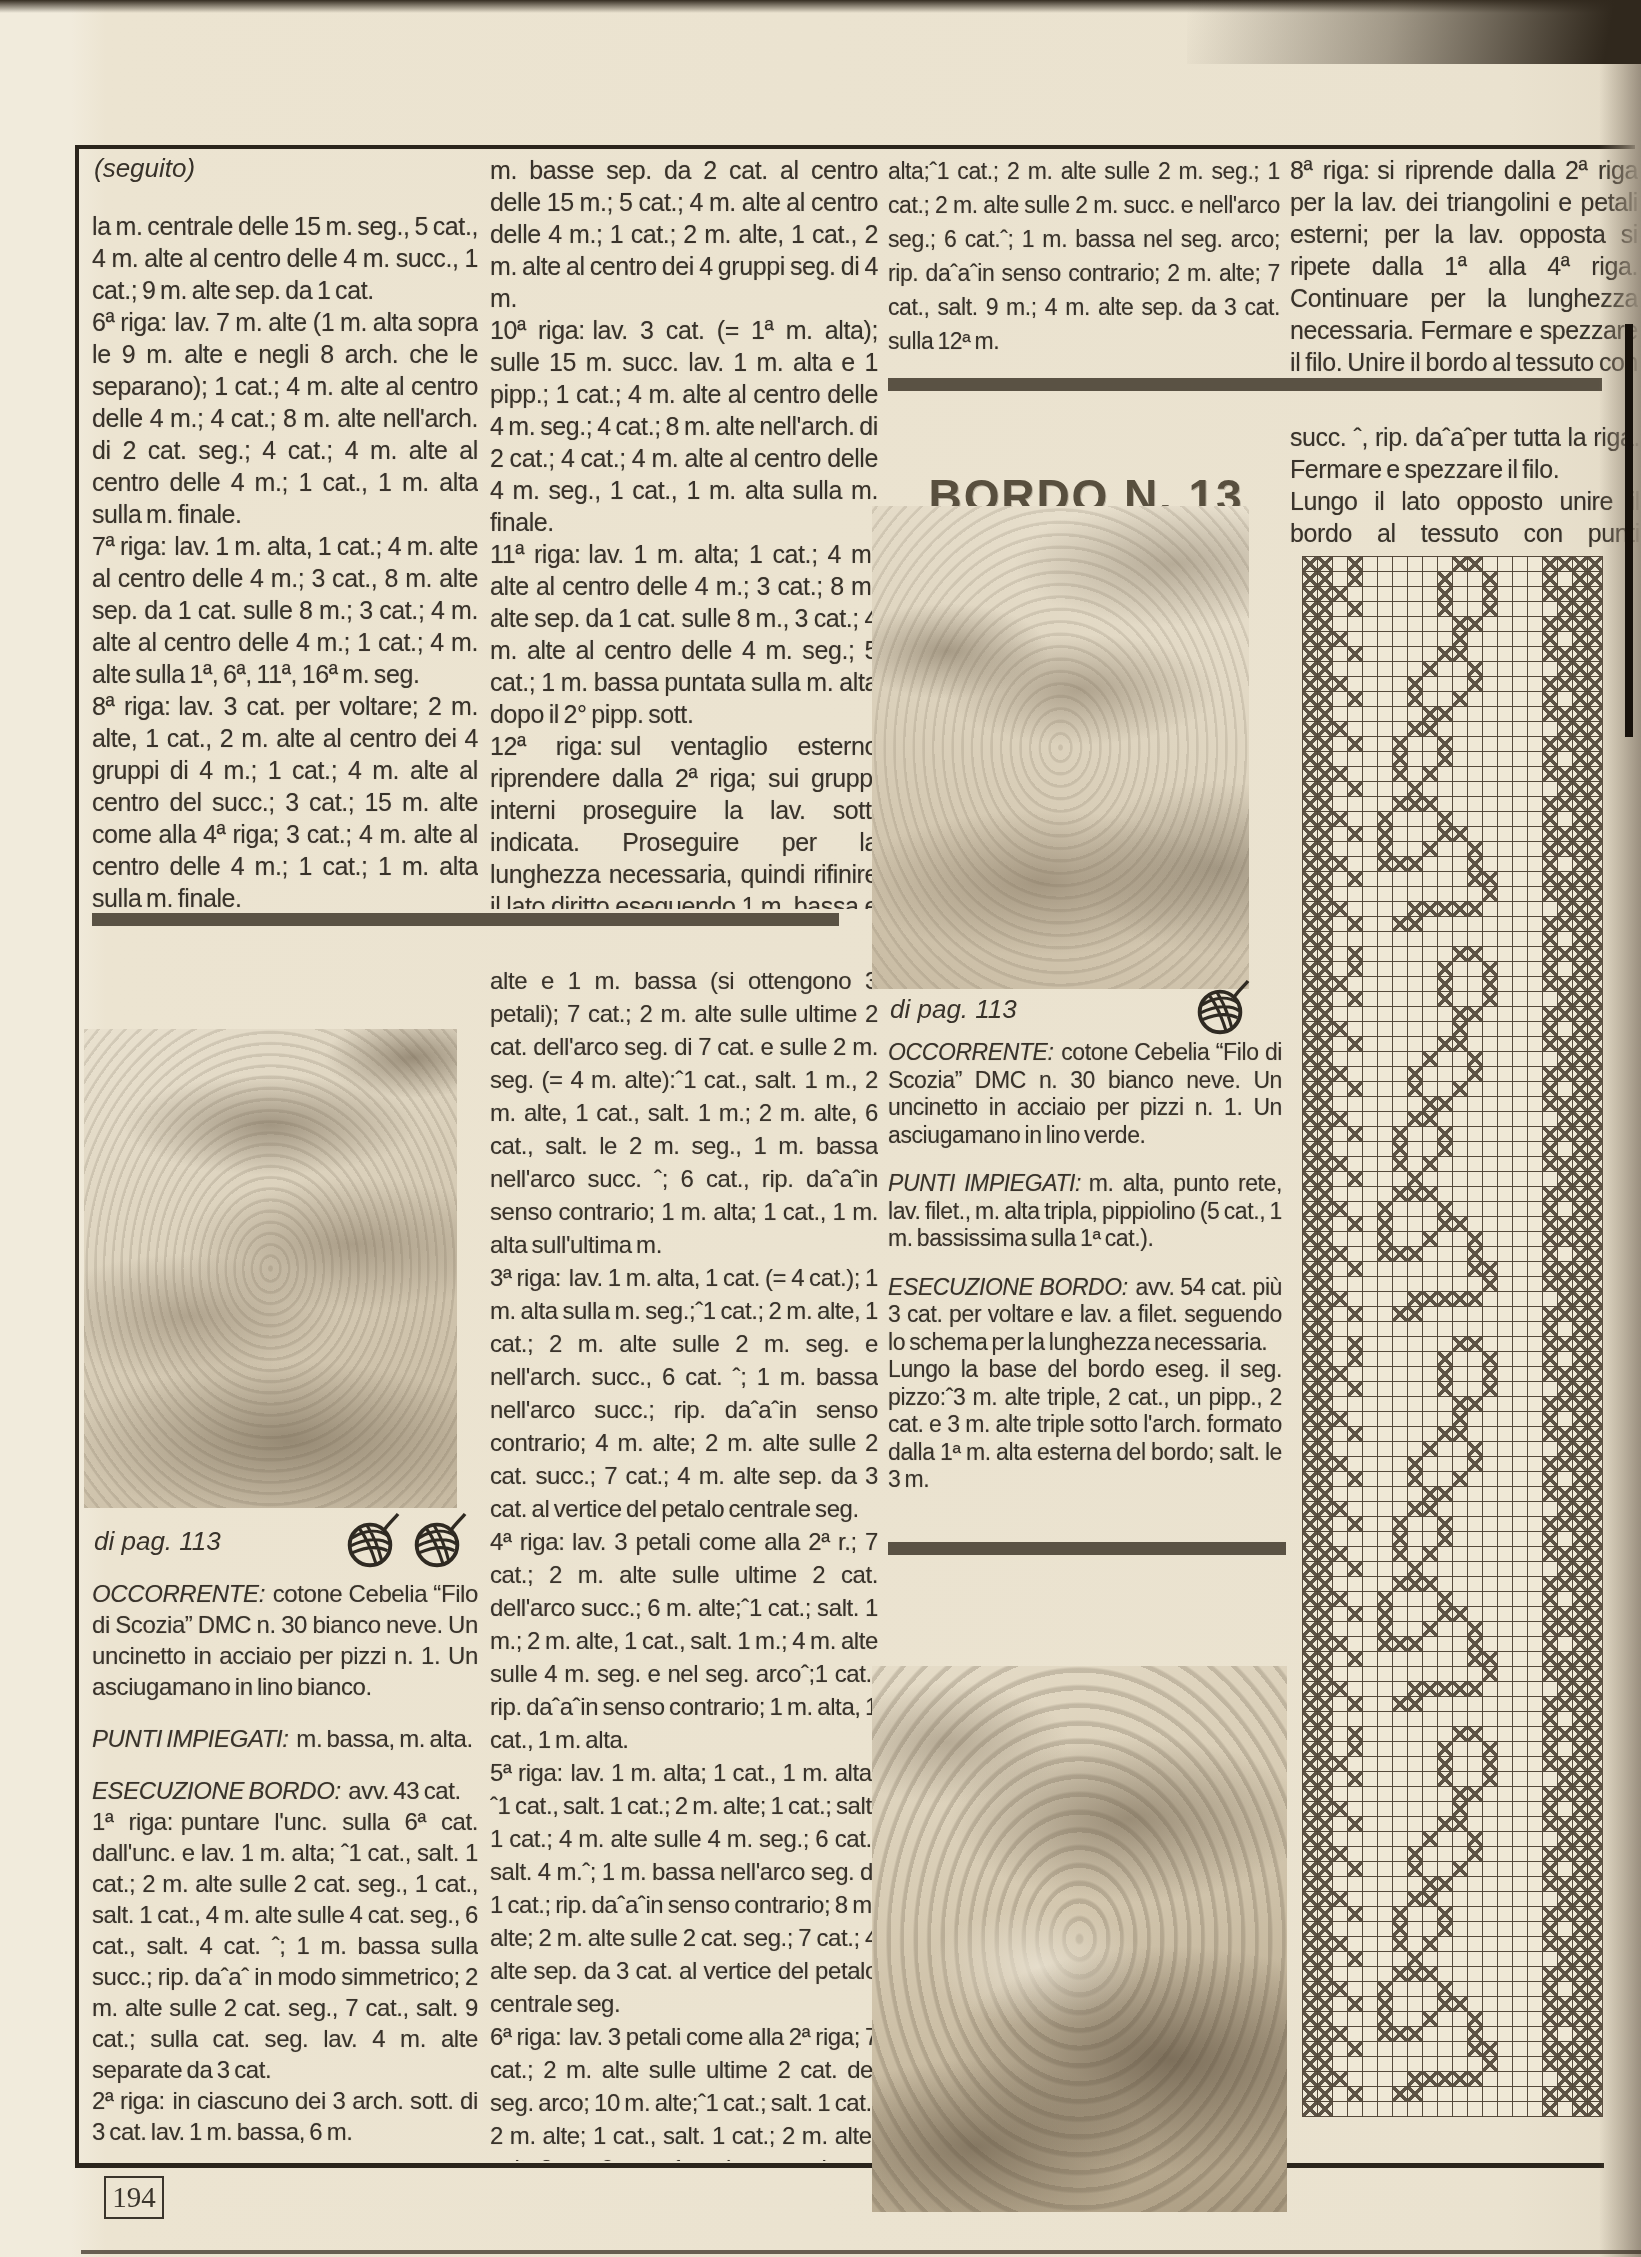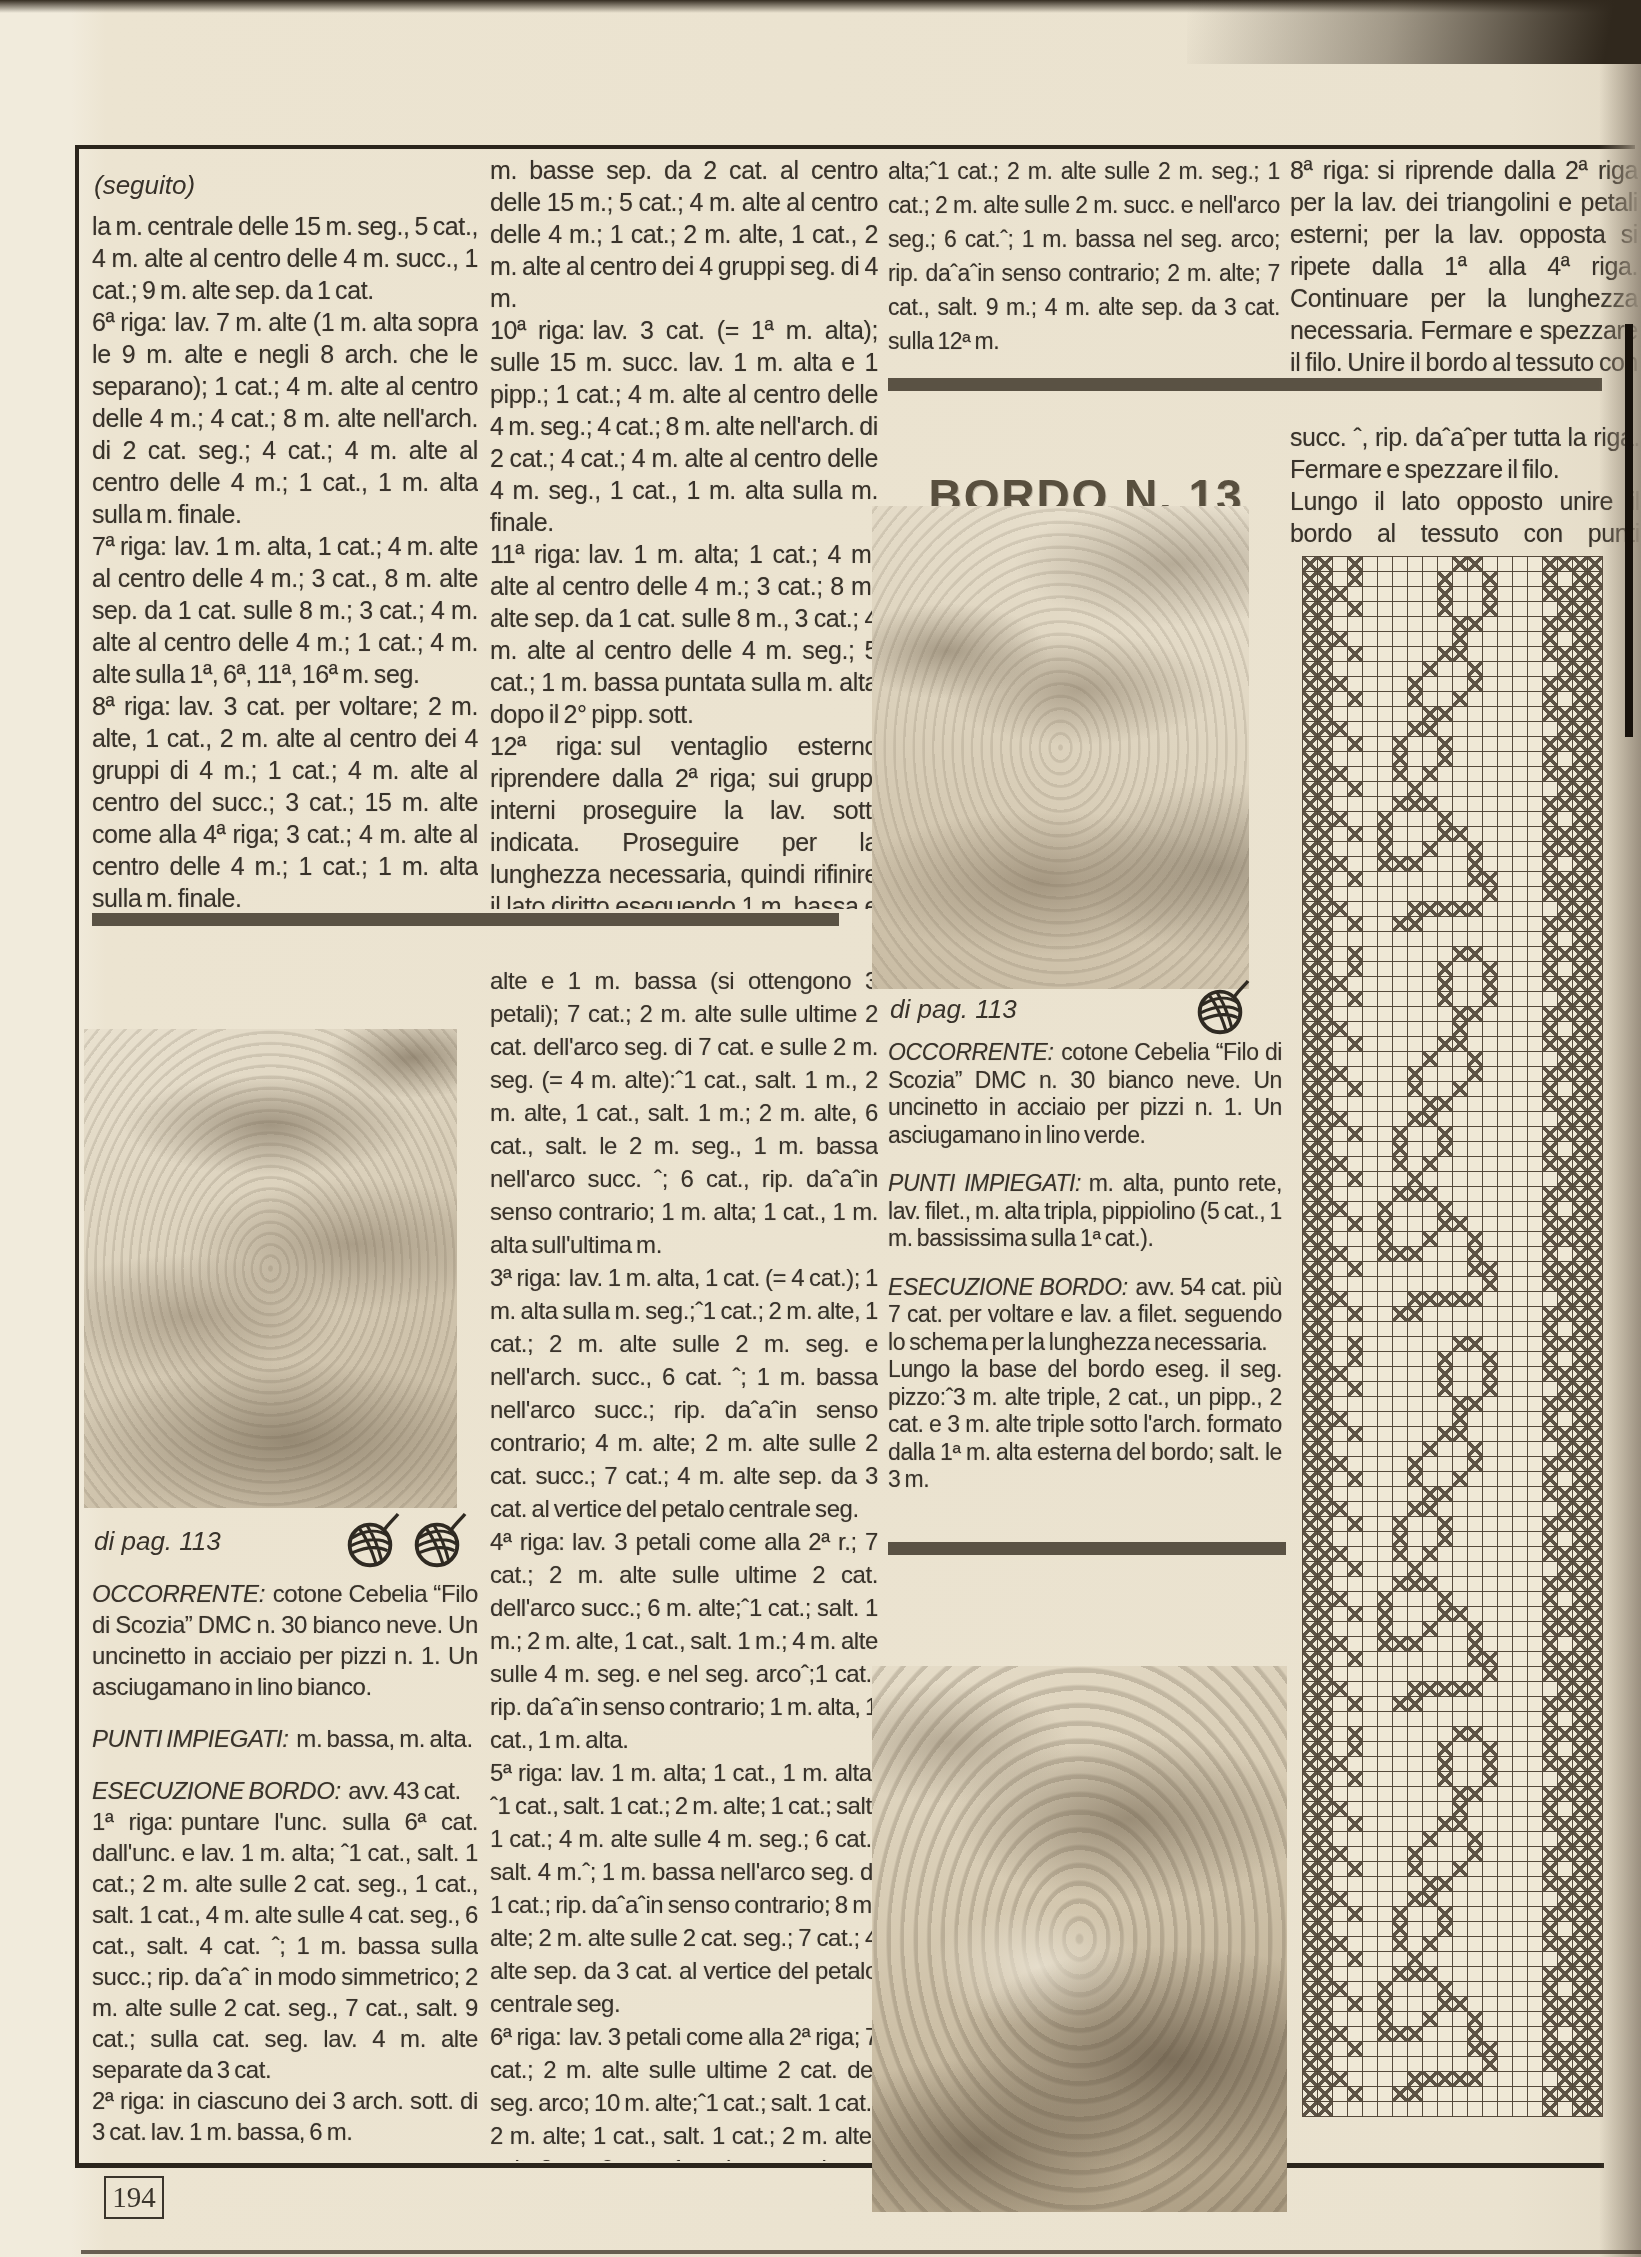--- a/index.html
+++ b/index.html
@@ -35,21 +35,21 @@
     letter-spacing:-0.4px;word-spacing:-1.9px;text-shadow:0 0 1px rgba(60,54,46,.35);}
   .tb p{margin:0;}
   .tb p.gap{margin-bottom:21px;}
   .f37{font-size:25px;line-height:32px;}
   .f35{font-size:23px;line-height:34px;}
   .f34{font-size:24px;line-height:33px;}
   .f32{font-size:24px;line-height:31px;}
   .f28{font-size:23px;line-height:27.5px;}
   .bl{font-weight:400;margin-right:7.7px;}
   .il{margin-right:7.7px;}
-  .seguito{position:absolute;left:94px;top:170px;font-style:italic;font-size:26px;z-index:2;}
+  .seguito{position:absolute;left:94px;top:153px;font-style:italic;font-size:26px;z-index:2;}
   .caption{position:absolute;font-style:italic;font-size:26px;letter-spacing:0;z-index:3;}
   
   .photo{position:absolute;z-index:2;}
   #photo12{left:84px;top:1029px;width:373px;height:479px;
     background:
       radial-gradient(126px 58px at 88% 6%, rgba(108,94,74,.6), transparent 70%),
       radial-gradient(212px 72px at 50% 20%, rgba(112,98,78,.55), transparent 70%),
       radial-gradient(241px 92px at 72% 45%, rgba(118,103,82,.45), transparent 72%),
       radial-gradient(212px 87px at 28% 60%, rgba(122,107,86,.42), transparent 72%),
       radial-gradient(290px 106px at 55% 86%, rgba(105,92,72,.55), transparent 75%),
@@ -167,21 +167,21 @@
   <div id="photo13" class="photo"></div>
   <div class="caption" style="left:890px;top:994px;">di pag. 113</div>
   <svg class="yarn" style="left:1190px;top:979px;" width="60" height="60" viewBox="-31 -31 62 62">
     <circle cx="0" cy="3" r="21" fill="none" stroke="#2f2a22" stroke-width="4"></circle>
     <path d="M-19,-4 C -6,-12 8,-14 19,-6 M-20,4 C -4,-4 12,-4 20,2 M-18,11 C -2,4 10,5 18,9 M-11,-14 C -2,-2 2,9 6,22 M-3,-17 C 5,-4 9,7 12,19" fill="none" stroke="#2f2a22" stroke-width="3.2"></path>
     <path d="M15,-13 C 21,-21 25,-24 29,-29" fill="none" stroke="#2f2a22" stroke-width="3.5"></path>
   </svg>
   <div class="tb f28" style="left:888px;top:1039px;width:394px;height:500px;">
     <p class="gap"><i class="il">OCCORRENTE:</i><span>cotone Cebelia “Filo di Scozia” DMC n. 30 bianco neve. Un uncinetto in acciaio per pizzi n. 1. Un asciugamano in lino verde.</span></p>
     <p class="gap"><i class="il">PUNTI IMPIEGATI:</i><span>m. alta, punto rete, lav. filet., m. alta tripla, pippiolino (5 cat., 1 m. bassissima sulla 1ª cat.).</span></p>
-    <p><i class="il">ESECUZIONE BORDO:</i><span>avv. 54 cat. più 7 cat. per voltare e lav. a filet. seguendo lo schema per la lunghezza necessaria.</span></p>
+    <p><i class="il">ESECUZIONE BORDO:</i><span>avv. 54 cat. più 3 cat. per voltare e lav. a filet. seguendo lo schema per la lunghezza necessaria.</span></p>
     <p><span>Lungo la base del bordo eseg. il seg. pizzo:ˆ3 m. alte triple, 2 cat., un pipp., 2 cat. e 3 m. alte triple sotto l'arch. formato dalla 1ª m. alta esterna del bordo; salt. le 3 m.</span></p>
   </div>
 
   <h2 id="h14" class="bordo-title">BORDO N. 14</h2>
   <div id="photo14" class="photo"></div>
 
   <div id="chart" style="grid-template-columns: repeat(20, 15px);">
       <div class="cell fx"></div>
       <div class="cell fx"></div>
       <div class="cell"></div>

